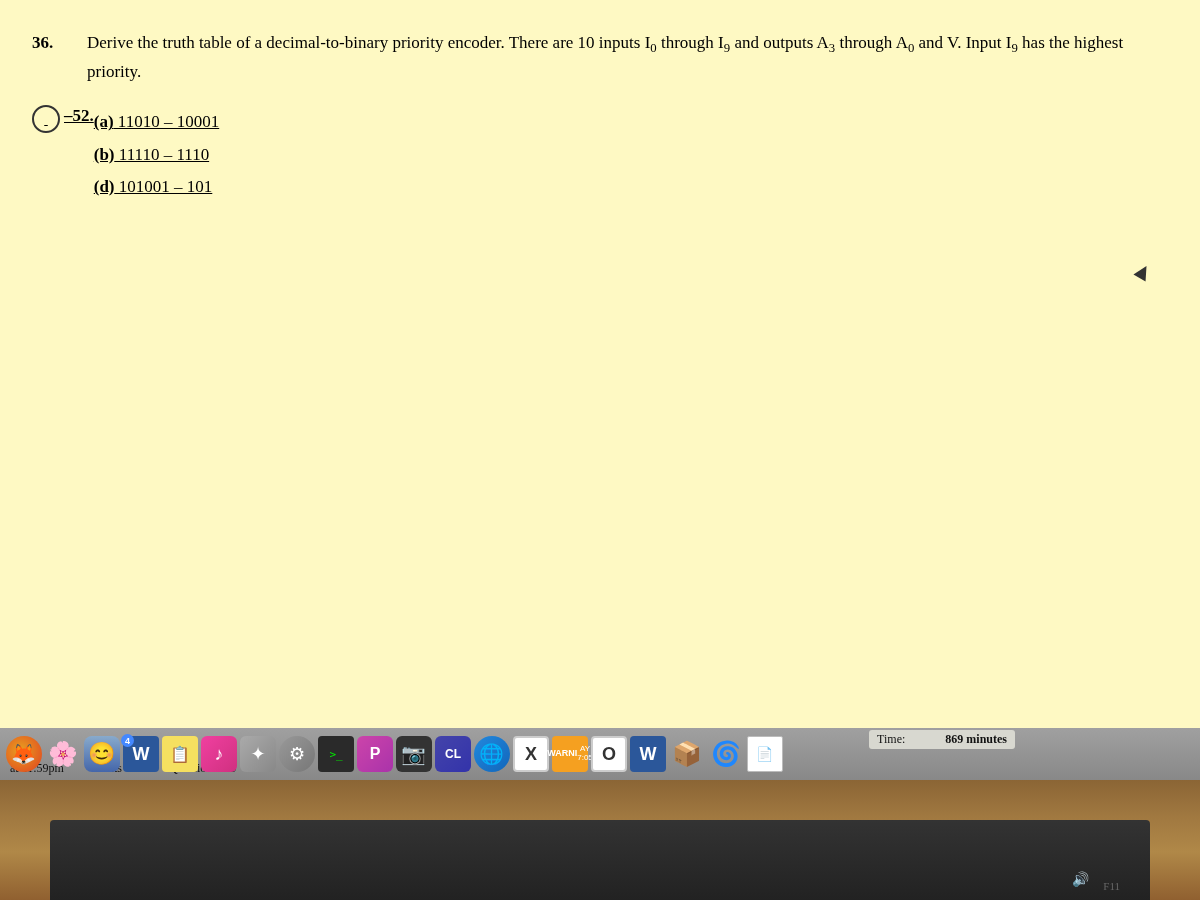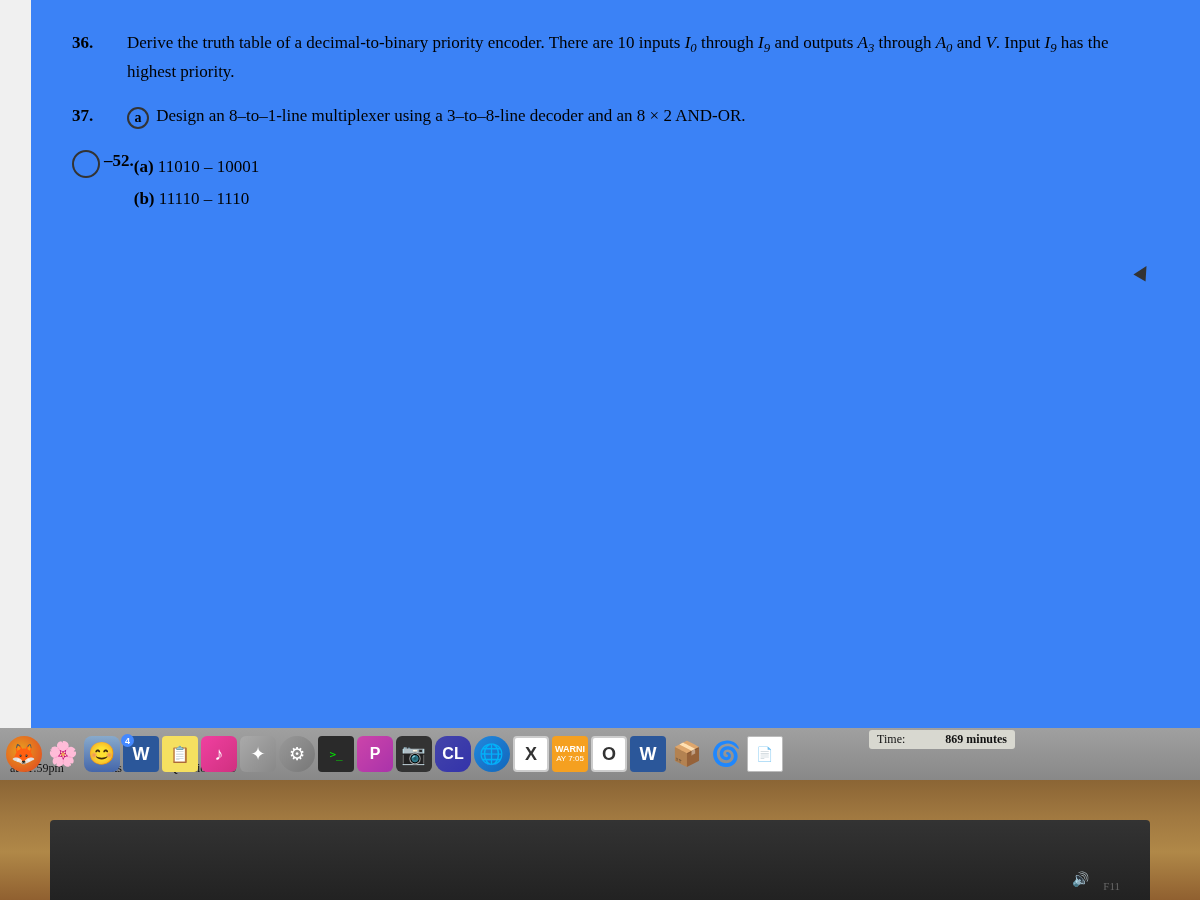--- a/index.html
+++ b/index.html
@@ -21,25 +21,24 @@
       right: 0;
       bottom: 120px;
       background: #f0f0f0;
       display: flex;
       flex-direction: column;
     }
 
     
     .document-area {
       flex: 1;
-      background: #3b82f6;
-      padding: 30px 40px 20px 41px;
+      background: #fef9c3;
+      padding: 30px 40px 20px 32px;
       overflow: hidden;
       position: relative;
-      margin-left: 31px;
     }
 
     
     .question-block {
       margin-bottom: 18px;
       display: flex;
       align-items: flex-start;
       font-size: 17px;
       line-height: 1.5;
     }
@@ -186,21 +185,21 @@
       top: 265px;
       right: 50px;
       width: 0;
       height: 0;
       border-left: 7px solid transparent;
       border-right: 7px solid transparent;
       border-bottom: 14px solid #333;
       transform: rotate(30deg);
     }
 
-    .italic { font-style: italic; }
+    .italic { }
     sub { vertical-align: sub; font-size: 0.75em; }
   </style>
 </head>
 <body>
 
 <div class="screen">
 
   <div class="document-area">
 
     <div class="cursor"></div>
@@ -209,43 +208,36 @@
       <div class="question-number">
         <span>36.</span>
       </div>
       <div class="question-text">
         Derive the truth table of a decimal-to-binary priority encoder. There are 10
         inputs <span class="italic">I<sub>0</sub></span> through <span class="italic">I<sub>9</sub></span> and outputs <span class="italic">A<sub>3</sub></span> through <span class="italic">A<sub>0</sub></span> and <span class="italic">V</span>. Input <span class="italic">I<sub>9</sub></span> has the highest
         priority.
       </div>
     </div>
 
-    <div class="question-block">
-      <div class="question-number">
-        <span>37.</span>
-      </div>
-      <div class="question-text">
-        <span class="part-a-circle">a</span>
-        Design an 8–to–1-line multiplexer using a 3–to–8-line decoder and an
-        8 × 2 AND-OR.
-      </div>
-    </div>
-
-    <div class="question-block" style="margin-bottom: 10px;">
+
+    <div class="question-block" style="margin-bottom: 10px; text-decoration: underline;">
       <div class="question-number" style="display:flex; align-items:flex-start; min-width: 55px;">
         <div class="circle" style="display:inline-flex; align-items:center; justify-content:center; width:28px; height:28px; border:2px solid #333; border-radius:50%; font-size:14px; font-weight:bold; margin-right:4px; margin-top:2px; flex-shrink:0;">&nbsp;</div>
         <span style="font-size:17px;">–52.</span>
       </div>
       <div class="question-text">
 
         <div class="sub-item">
           <span class="part-label">(a)</span> 11010 – 10001
         </div>
         <div class="sub-item">
           <span class="part-label">(b)</span> 11110 – 1110
+        </div>
+        <div class="sub-item">
+          <span class="part-label">(d)</span> 101001 – 101
         </div>
       </div>
     </div>
 
   </div>
 
   <div class="taskbar">
 
     <div style="position:absolute; right: 185px; top: 2px; background: #d8d8d0; padding: 2px 8px; border-radius: 3px; display:flex; flex-direction:column; align-items:flex-start; min-width: 120px;">
       <div style="display:flex; gap: 40px; font-size:12px; color:#111;">
@@ -306,33 +298,33 @@
       </div>
 
       <div class="dock-icon" style="background: linear-gradient(135deg, #cc44aa, #aa33aa); border-radius: 6px; color: white; font-weight: bold; font-family: Arial; font-size: 16px;">
         P
       </div>
 
       <div class="dock-icon" style="background: #333; border-radius: 6px; color: white; font-size: 20px;">
         📷
       </div>
 
-      <div class="dock-icon" style="background: linear-gradient(135deg, #4444aa, #3333aa); border-radius: 12px; color: white; font-size: 16px; font-weight: bold; font-family: Arial;">
+      <div class="dock-icon" style="background: linear-gradient(135deg, #4444aa, #3333aa); border-radius: 6px; color: white; font-size: 12px; font-weight: bold; font-family: Arial;">
         CL
       </div>
 
       <div class="dock-icon" style="background: linear-gradient(135deg, #2288dd, #1166bb); border-radius: 50%; color: white; font-size: 20px;">
         🌐
       </div>
 
       <div class="dock-icon" style="background: white; border: 2px solid #ccc; border-radius: 4px; color: #333; font-weight: bold; font-family: Arial; font-size: 18px;">
         X
       </div>
 
-      <div class="dock-icon" style="background: #f5a020; border-radius: 4px; color: white; font-size: 8px; text-align: center; line-height: 1.1; padding: 2px; display:flex; flex-direction:column; align-items:center; justify-content:center;">
+      <div class="dock-icon" style="background: #f5a020; border-radius: 4px; color: white; font-size: 8px; text-align: center; line-height: 1.1; padding: 2px; display:flex; align-items:center; justify-content:center;">
         <div style="font-weight:bold; font-family:Arial; font-size:9px;">WARNI</div>
         <div style="font-family:Arial; font-size:8px;">AY 7:05</div>
       </div>
 
       <div class="dock-icon" style="background: white; border: 2px solid #ccc; border-radius: 4px; color: #333; font-weight: bold; font-family: Arial; font-size: 18px;">
         O
       </div>
 
       <div class="dock-icon" style="background: #2b579a; border-radius: 4px; color: white; font-weight: bold; font-family: Arial; font-size: 18px;">
         W

